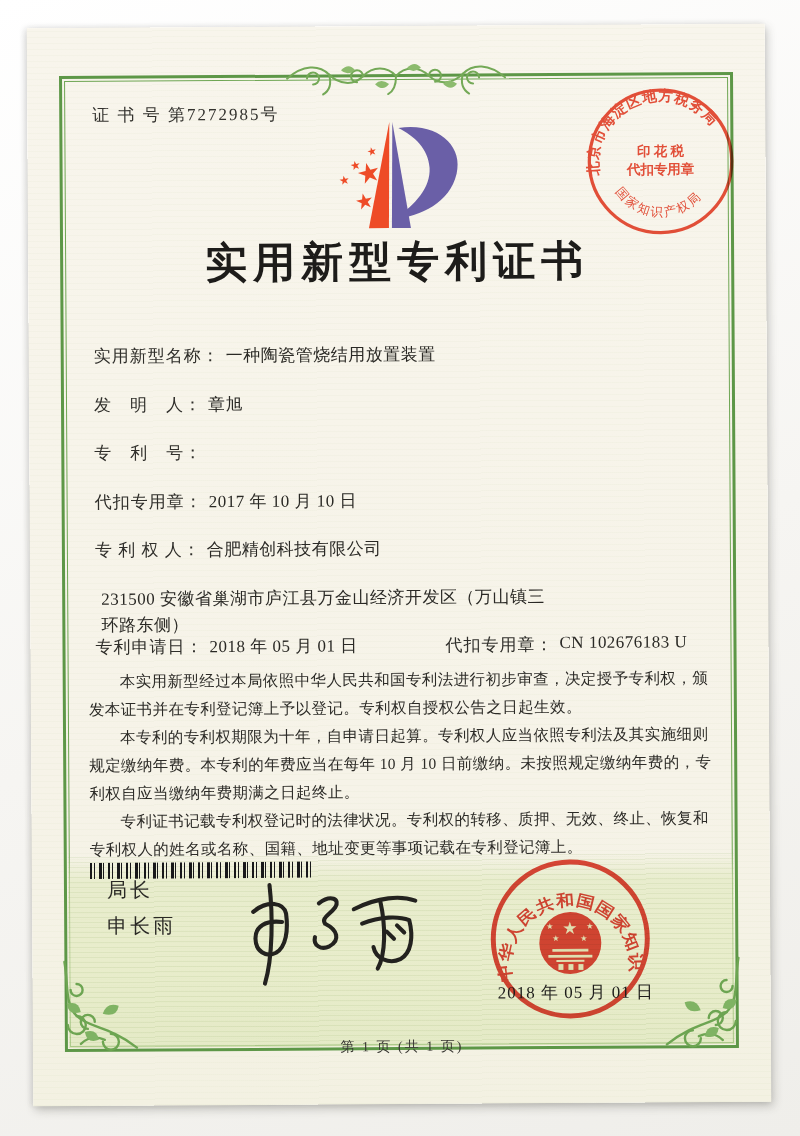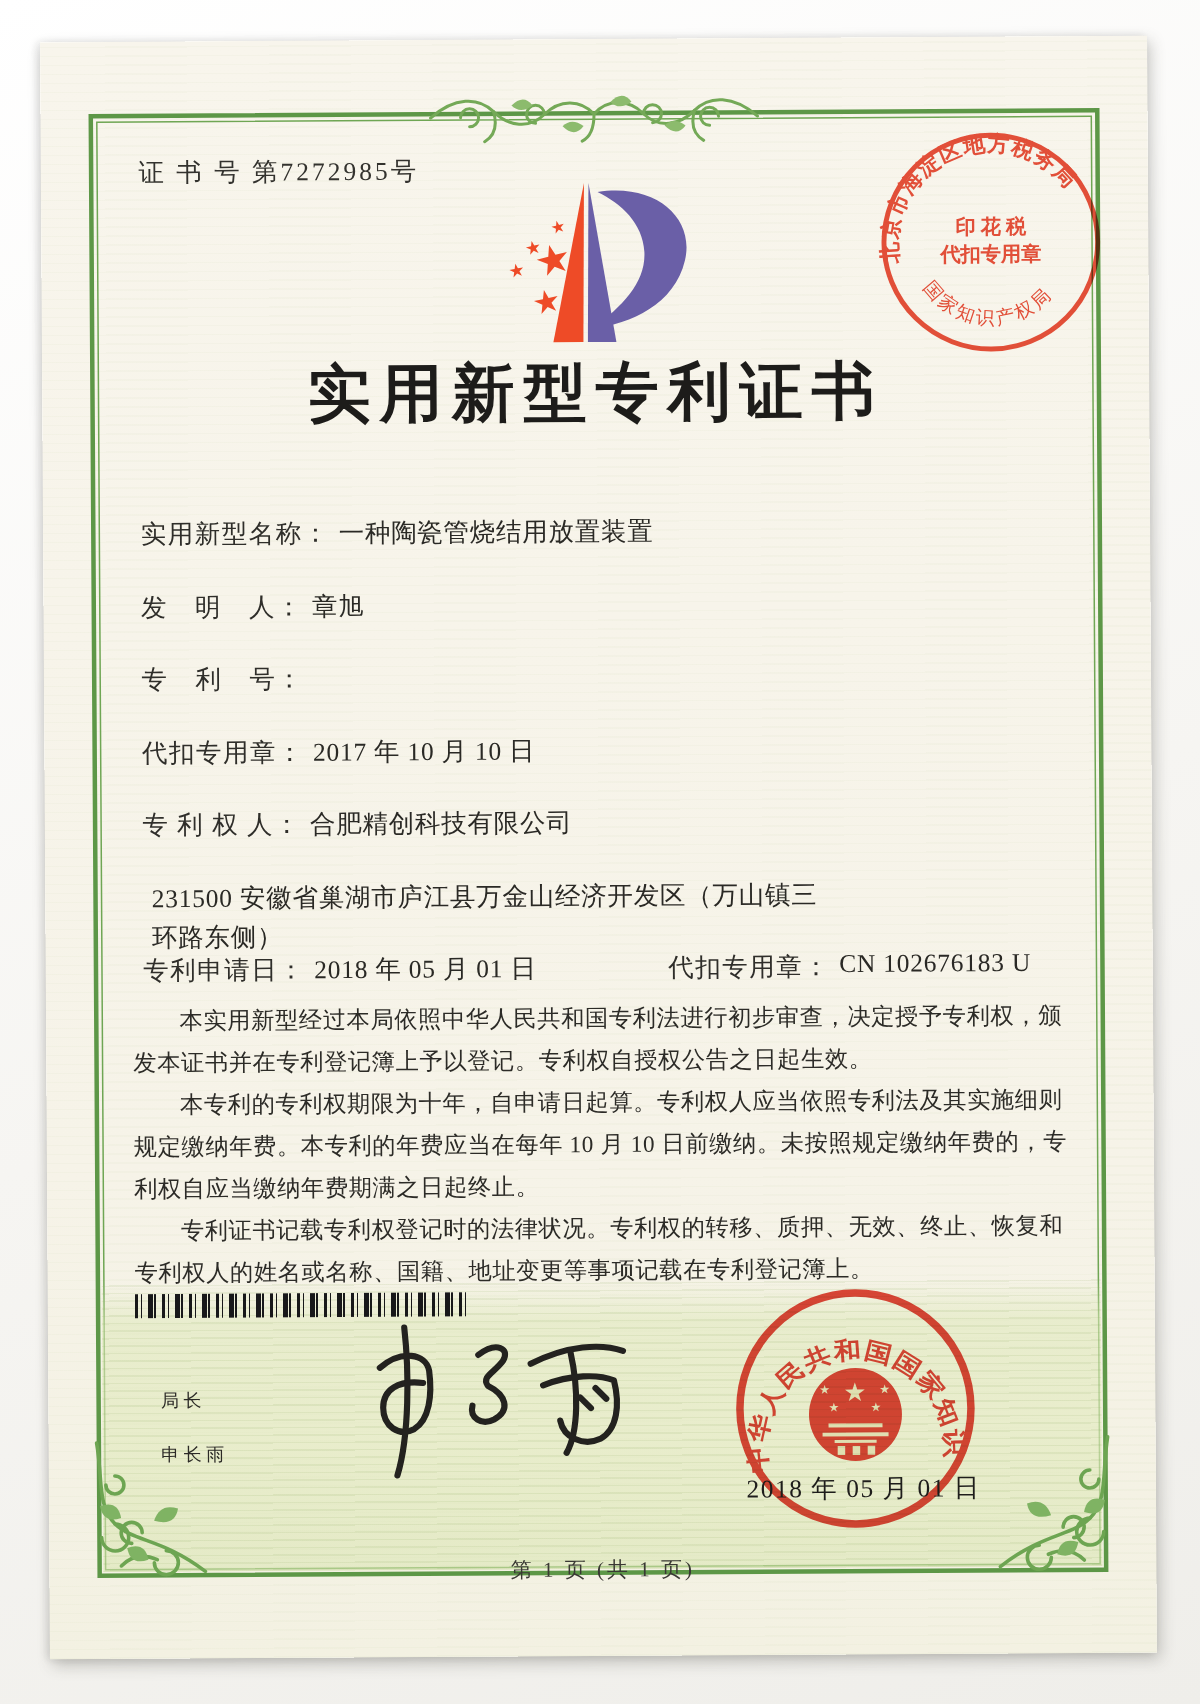--- a/index.html
+++ b/index.html
@@ -59,21 +59,21 @@
   .paragraphs p{margin:0;text-indent:2em;}
   .barcode{
     position:absolute;left:58px;top:835px;width:224px;height:16px;
     background:repeating-linear-gradient(90deg,
       #18181a 0 2px, rgba(0,0,0,0) 2px 4px,
       #18181a 4px 5px, rgba(0,0,0,0) 5px 9px,
       #18181a 9px 12px, rgba(0,0,0,0) 12px 13px,
       #18181a 13px 14px, rgba(0,0,0,0) 14px 18px);
   }
   .commissioner{
-    position:absolute;left:75px;top:888px;font-size:12px;letter-spacing:3px;line-height:36px;
+    position:absolute;left:75px;top:844px;font-size:20px;letter-spacing:3px;line-height:36px;
     font-family:"Liberation Sans","DejaVu Sans",sans-serif;color:#2b2a26;
   }
   .signature{position:absolute;left:190px;top:846px;width:210px;height:118px;}
   .seal{position:absolute;left:456px;top:832px;width:164px;height:164px;opacity:.93;mix-blend-mode:multiply;}
   .seal-date{
     position:absolute;left:465px;top:956px;width:170px;
     font-size:17px;letter-spacing:1px;color:#1e1d1b;z-index:5;
   }
   .footer{
     position:absolute;left:0;top:1012px;width:100%;text-align:center;

